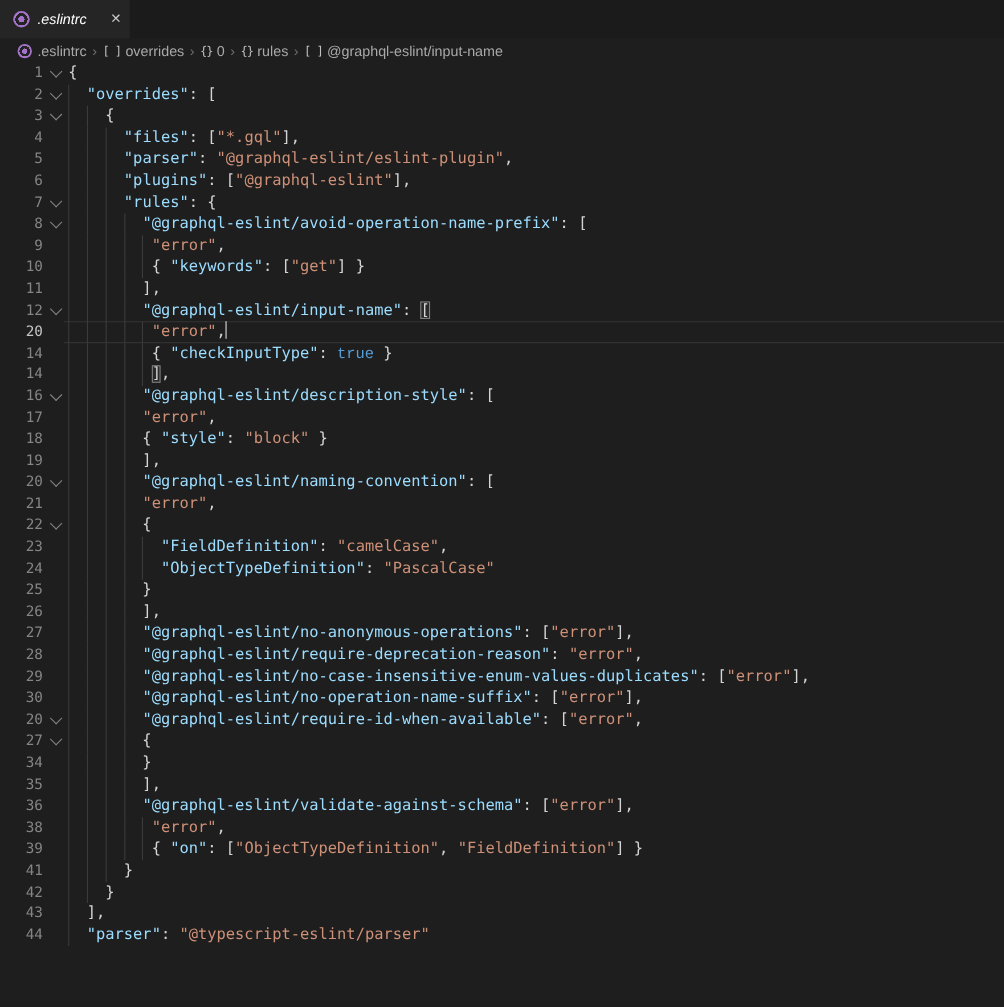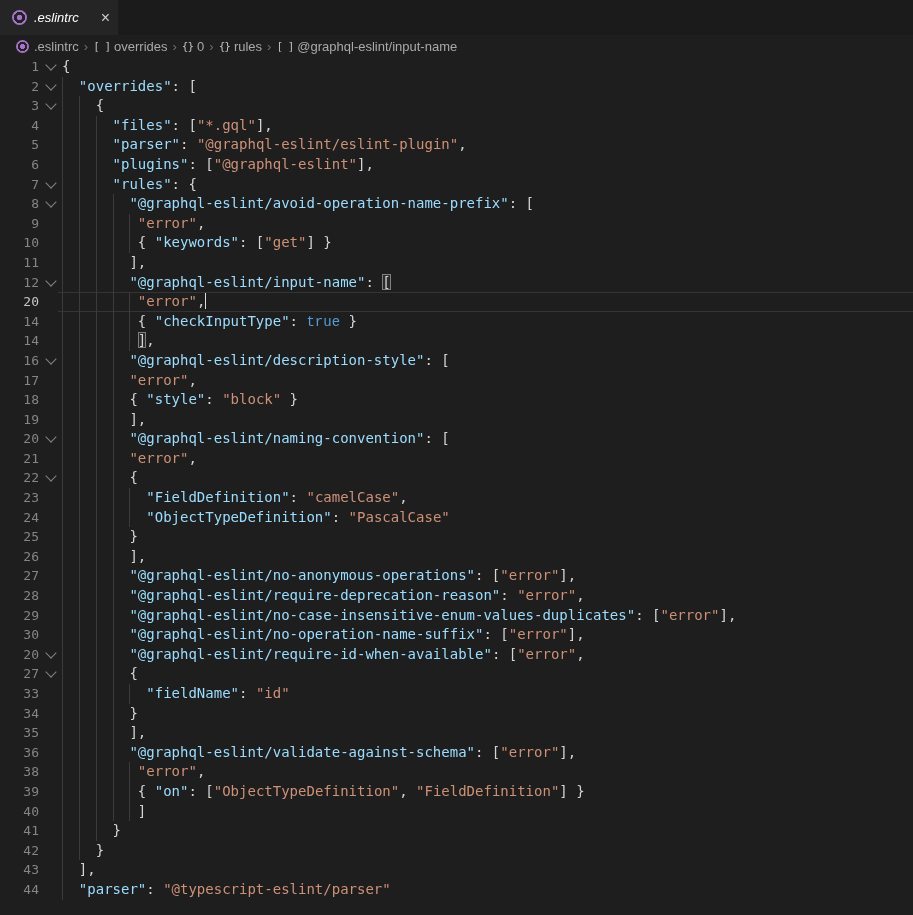--- a/index.html
+++ b/index.html
@@ -258,25 +258,20 @@
           <span class="code"><i class="guide" style="left: 0px;"></i><i class="guide" style="left: 16.8656px;"></i><i class="guide" style="left: 33.7312px;"></i><i class="guide" style="left: 50.5968px;"></i><span class="sg-p">        </span><span class="sg-k">"@graphql-eslint/require-id-when-available"</span><span class="sg-p">: [</span><span class="sg-s">"error"</span><span class="sg-p">,</span></span>
         </div>
         <div class="line">
           <span class="ln">27</span>
           <span class="fold">
             <i class="chev"></i>
           </span>
           <span class="code"><i class="guide" style="left: 0px;"></i><i class="guide" style="left: 16.8656px;"></i><i class="guide" style="left: 33.7312px;"></i><i class="guide" style="left: 50.5968px;"></i><span class="sg-p">        {</span></span>
         </div>
         <div class="line">
-          <span class="ln">33</span>
-          <span class="fold"></span>
-          <span class="code"><i class="guide" style="left: 0px;"></i><i class="guide" style="left: 16.8656px;"></i><i class="guide" style="left: 33.7312px;"></i><i class="guide" style="left: 50.5968px;"></i><i class="guide" style="left: 67.4624px;"></i><span class="sg-p">          </span><span class="sg-k">"fieldName"</span><span class="sg-p">: </span><span class="sg-s">"id"</span></span>
-        </div>
-        <div class="line">
           <span class="ln">34</span>
           <span class="fold"></span>
           <span class="code"><i class="guide" style="left: 0px;"></i><i class="guide" style="left: 16.8656px;"></i><i class="guide" style="left: 33.7312px;"></i><i class="guide" style="left: 50.5968px;"></i><span class="sg-p">        }</span></span>
         </div>
         <div class="line">
           <span class="ln">35</span>
           <span class="fold"></span>
           <span class="code"><i class="guide" style="left: 0px;"></i><i class="guide" style="left: 16.8656px;"></i><i class="guide" style="left: 33.7312px;"></i><i class="guide" style="left: 50.5968px;"></i><span class="sg-p">        ],</span></span>
         </div>
         <div class="line">
@@ -286,25 +281,20 @@
         </div>
         <div class="line">
           <span class="ln">38</span>
           <span class="fold"></span>
           <span class="code"><i class="guide" style="left: 0px;"></i><i class="guide" style="left: 16.8656px;"></i><i class="guide" style="left: 33.7312px;"></i><i class="guide" style="left: 50.5968px;"></i><i class="guide" style="left: 67.4624px;"></i><span class="sg-p">         </span><span class="sg-s">"error"</span><span class="sg-p">,</span></span>
         </div>
         <div class="line">
           <span class="ln">39</span>
           <span class="fold"></span>
           <span class="code"><i class="guide" style="left: 0px;"></i><i class="guide" style="left: 16.8656px;"></i><i class="guide" style="left: 33.7312px;"></i><i class="guide" style="left: 50.5968px;"></i><i class="guide" style="left: 67.4624px;"></i><span class="sg-p">         { </span><span class="sg-k">"on"</span><span class="sg-p">: [</span><span class="sg-s">"ObjectTypeDefinition"</span><span class="sg-p">, </span><span class="sg-s">"FieldDefinition"</span><span class="sg-p">] }</span></span>
-        </div>
-        <div class="line">
-          <span class="ln">40</span>
-          <span class="fold"></span>
-          <span class="code"><i class="guide" style="left: 0px;"></i><i class="guide" style="left: 16.8656px;"></i><i class="guide" style="left: 33.7312px;"></i><i class="guide" style="left: 50.5968px;"></i><i class="guide" style="left: 67.4624px;"></i><span class="sg-p">         ]</span></span>
         </div>
         <div class="line">
           <span class="ln">41</span>
           <span class="fold"></span>
           <span class="code"><i class="guide" style="left: 0px;"></i><i class="guide" style="left: 16.8656px;"></i><i class="guide" style="left: 33.7312px;"></i><span class="sg-p">      }</span></span>
         </div>
         <div class="line">
           <span class="ln">42</span>
           <span class="fold"></span>
           <span class="code"><i class="guide" style="left: 0px;"></i><i class="guide" style="left: 16.8656px;"></i><span class="sg-p">    }</span></span>

